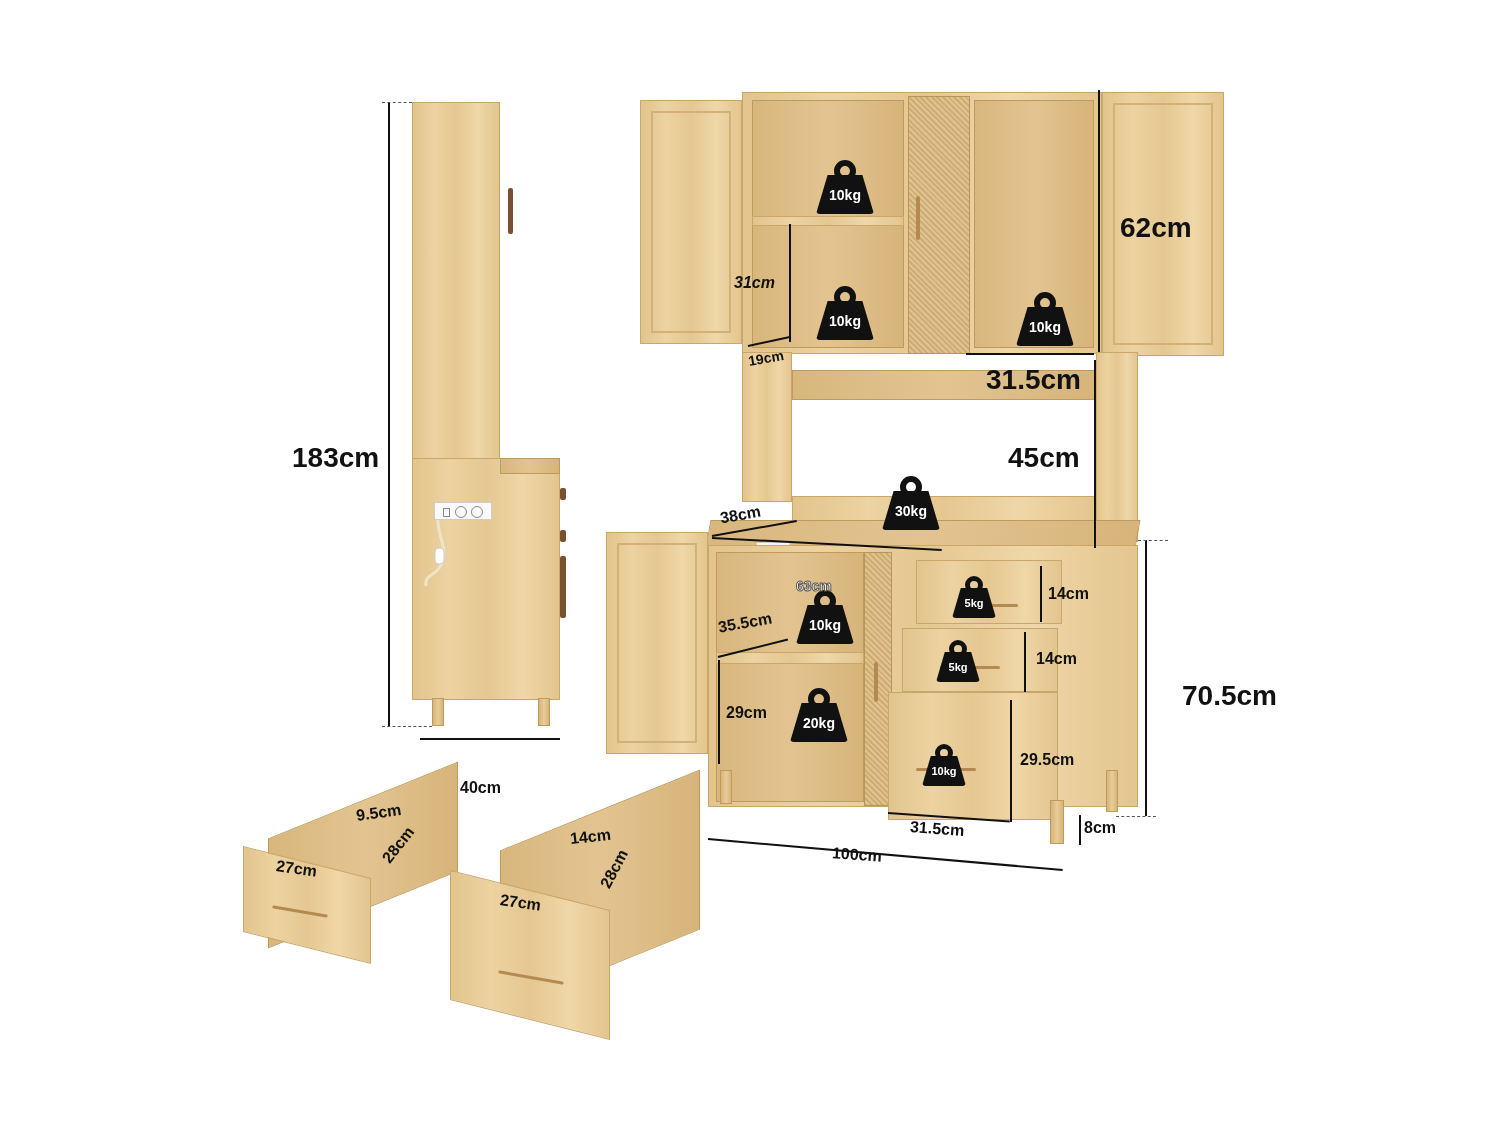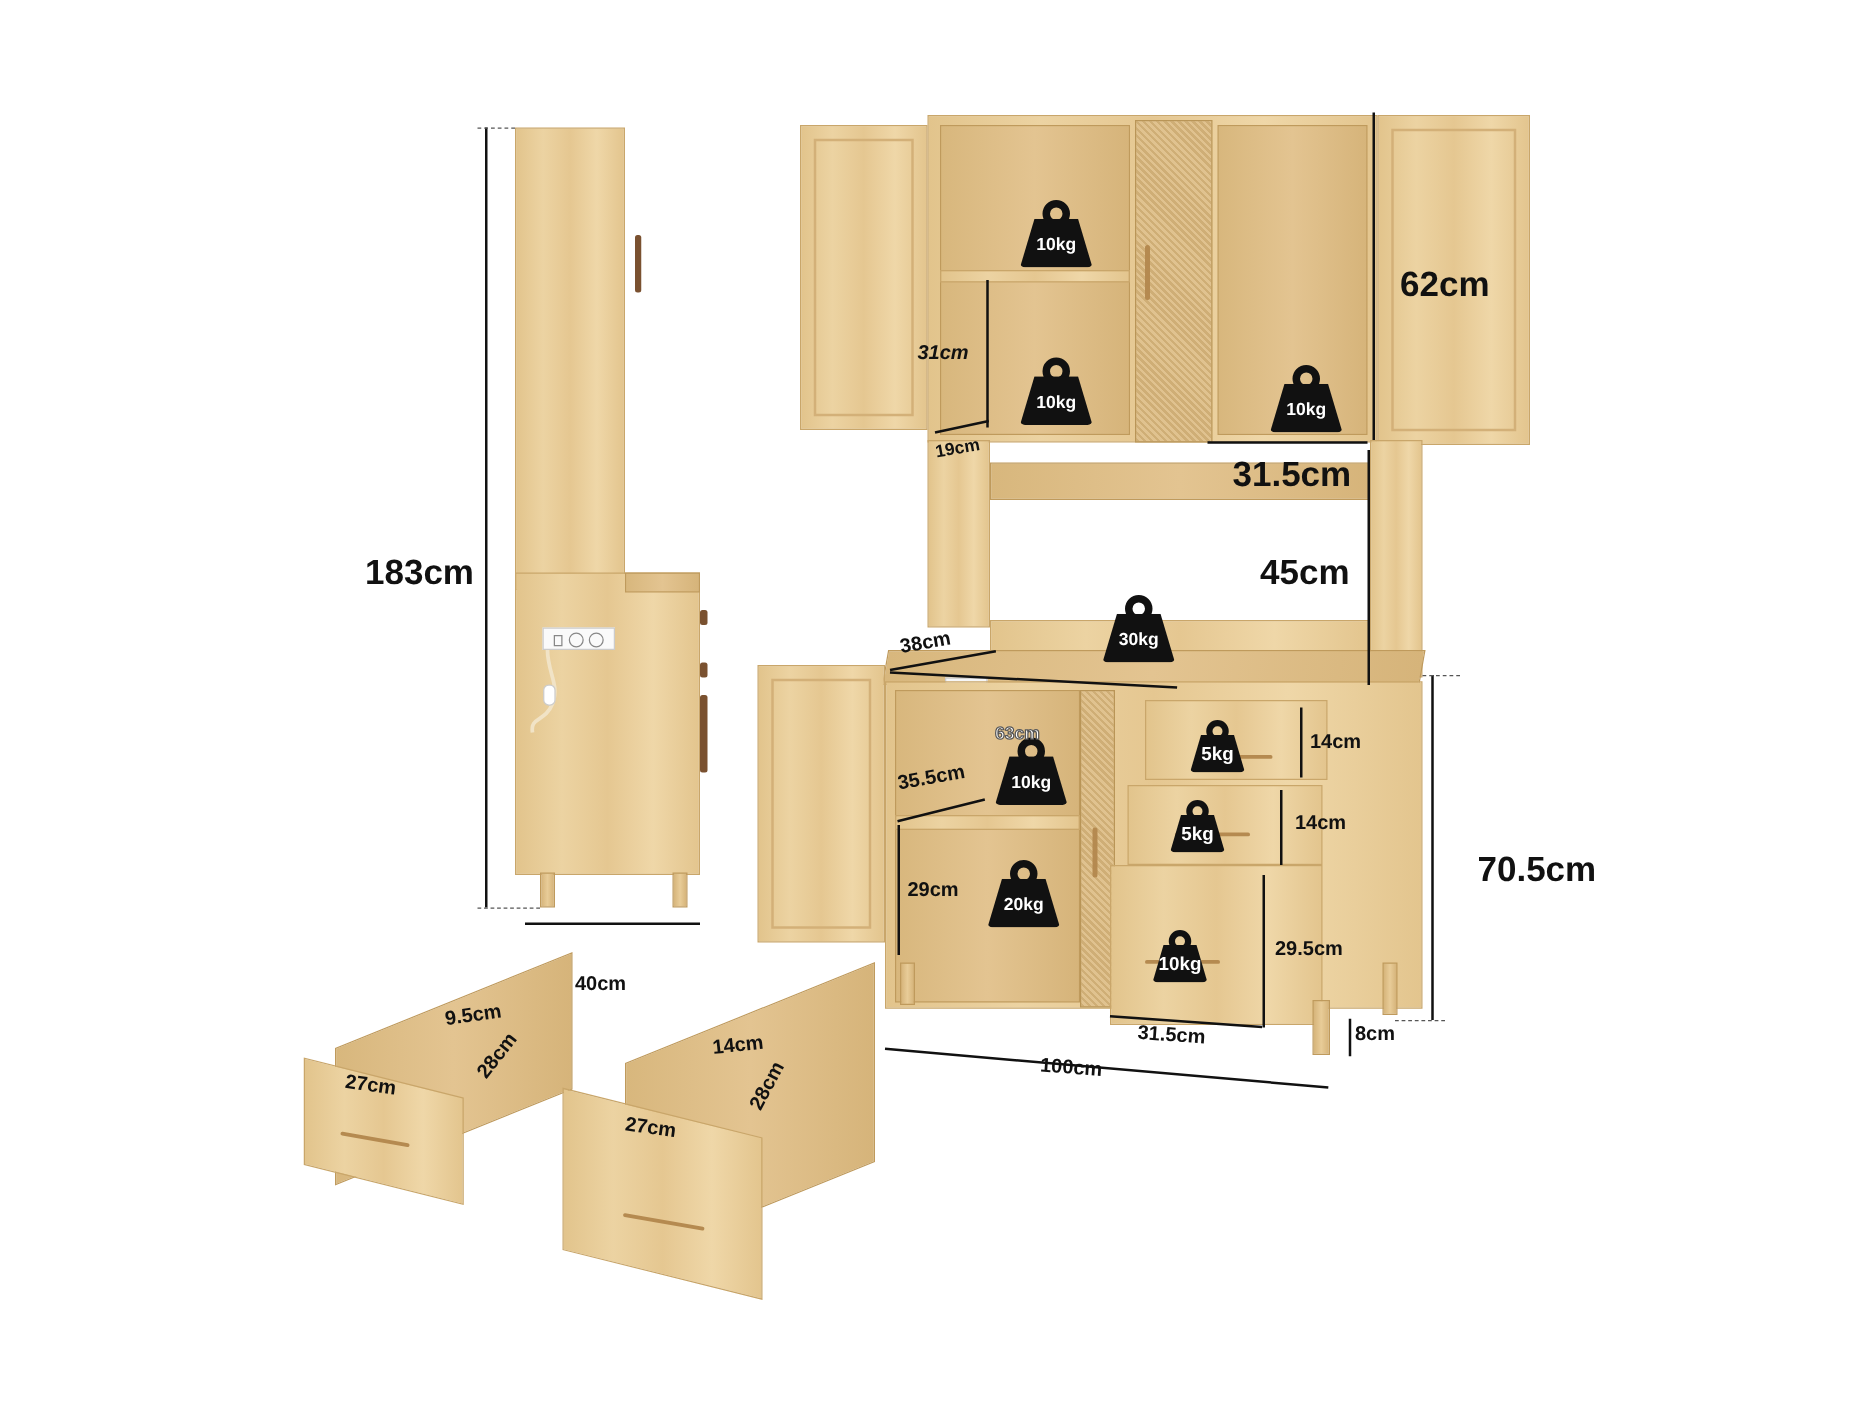--- a/index.html
+++ b/index.html
@@ -13,21 +13,21 @@
   .lbl.big{font-size:28px;}
   .lbl.mid{font-size:16px;}
   .lbl.sm{font-size:14px;}
   .weight{position:absolute;width:58px;height:54px;}
   .weight .ring{position:absolute;left:18px;top:0;width:22px;height:22px;border-radius:50%;border:6px solid #111;box-sizing:border-box;background:transparent;}
   .weight .body{position:absolute;left:0;top:15px;width:58px;height:39px;background:#111;clip-path:polygon(20% 0,80% 0,100% 100%,0 100%);border-radius:4px;display:flex;align-items:center;justify-content:center;}
   .weight .body span{color:#fff;font-weight:bold;font-size:14px;}
   .weight.small{width:44px;height:42px;}
   .weight.small .ring{left:13px;width:18px;height:18px;border-width:5px;}
   .weight.small .body{width:44px;height:30px;top:12px;}
-  .weight.small .body span{font-size:15px;}
+  .weight.small .body span{font-size:11px;}
   .vline{position:absolute;width:2px;background:#111;}
   .hline{position:absolute;height:2px;background:#111;}
   .dash-h{position:absolute;height:0;border-top:1px dashed #555;}
   .handle{position:absolute;background:#7a5130;border-radius:2px;}
   .leg{position:absolute;background:linear-gradient(90deg,#d6b47a,#e8cc98,#d6b47a);border:1px solid #bf9a5c;box-sizing:border-box;}
 </style>
 </head>
 <body>
 
 <div>

